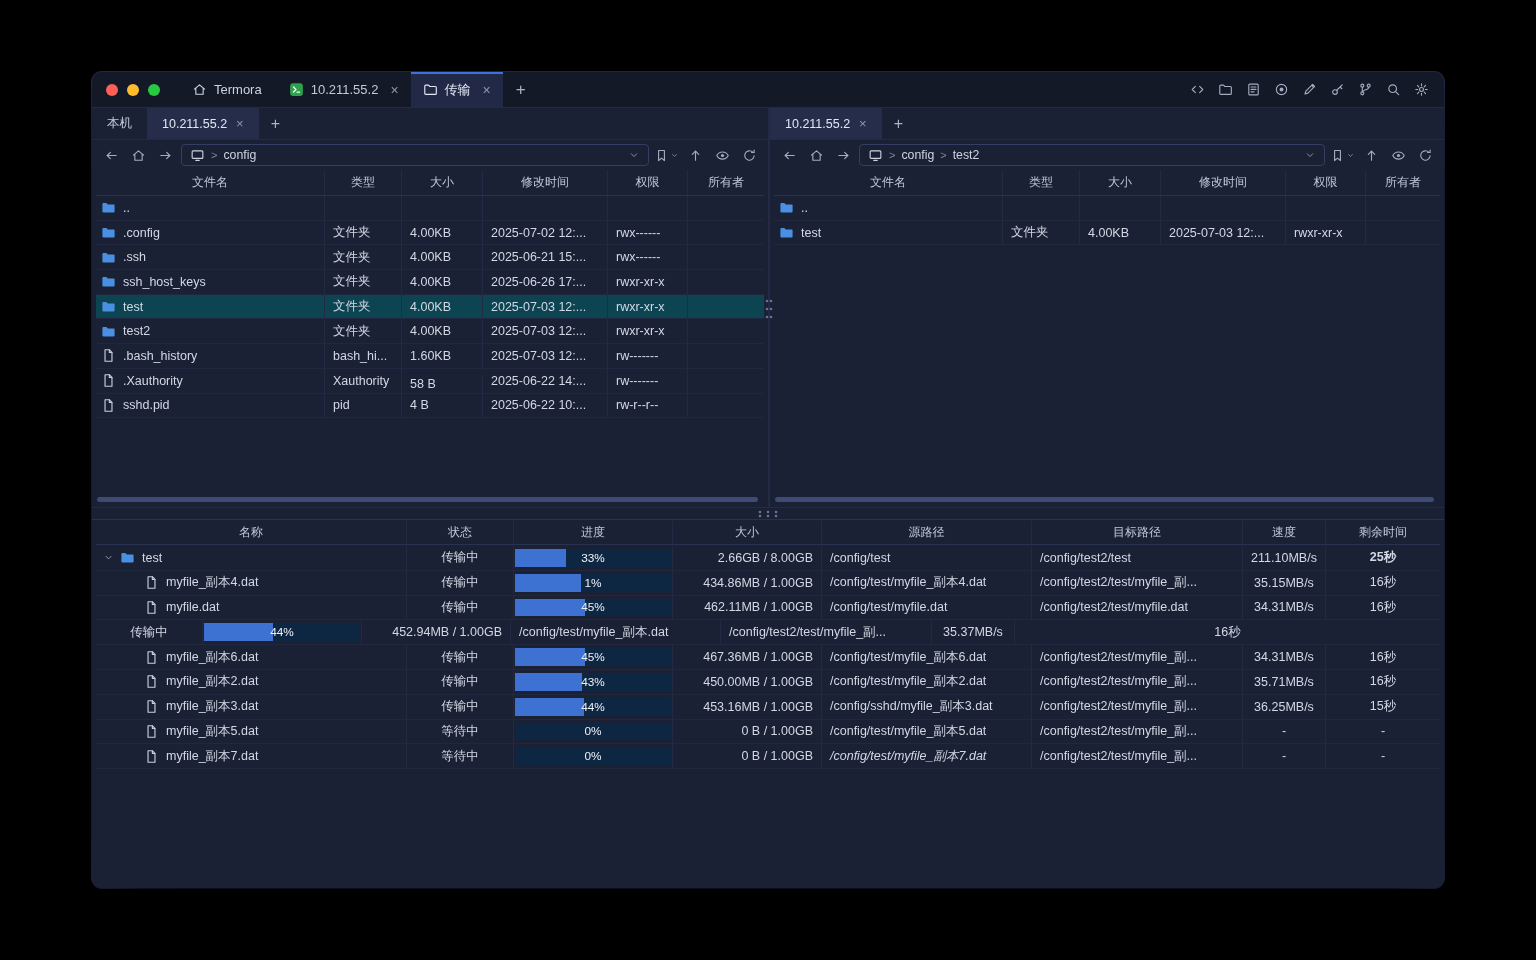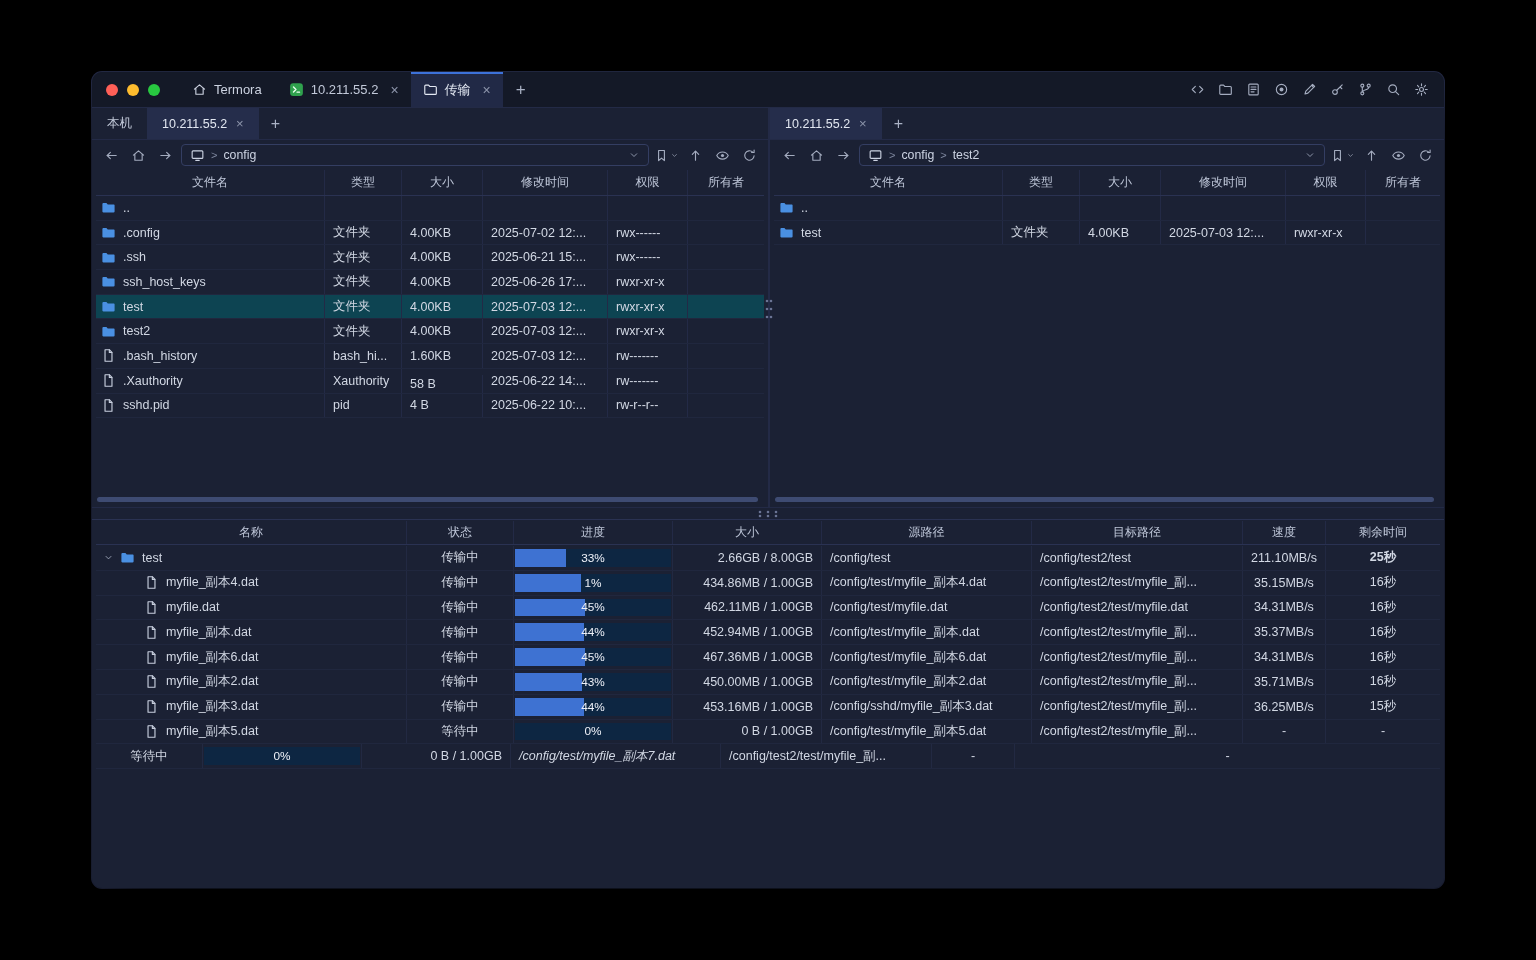--- a/index.html
+++ b/index.html
@@ -668,30 +668,20 @@
               <span class="plabel" data-name="progress-label">45%</span>
             </div>
           </div>
           <div class="tcell c-size" style="width: 149px;">462.11MB / 1.00GB</div>
           <div class="tcell c-src" style="width: 210px;">/config/test/myfile.dat</div>
           <div class="tcell c-dst" style="width: 211px;">/config/test2/test/myfile.dat</div>
           <div class="tcell c-speed" style="width: 83px;">34.31MB/s</div>
           <div class="tcell c-eta" style="flex: 1 1 0%;">16秒</div>
         </div>
         <div class="trow" data-name="transfer-row">
-          <div class="tcell c-name" style="width: 311px;">
-            <span class="tindent"></span>
-            <span class="ico" data-name="file-icon">
-              <svg width="15" height="15" viewBox="0 0 16 16" fill="none" stroke="currentColor" stroke-width="1.2" stroke-linecap="round" stroke-linejoin="round">
-                <path d="M4.3 1.9h4.8l2.6 2.7v9.5H4.3z"></path>
-                <path d="M8.9 2v2.8h2.7"></path>
-              </svg>
-            </span>
-            <span class="tname" data-name="transfer-item-name">myfile_副本.dat</span>
-          </div>
           <div class="tcell c-status" style="width: 107px;">传输中</div>
           <div class="tcell c-progress" style="width: 159px;">
             <div class="pbar" data-name="progress-bar">
               <div class="pfill" data-name="progress-fill" style="width: 44%;"></div>
               <span class="plabel" data-name="progress-label">44%</span>
             </div>
           </div>
           <div class="tcell c-size" style="width: 149px;">452.94MB / 1.00GB</div>
           <div class="tcell c-src" style="width: 210px;">/config/test/myfile_副本.dat</div>
           <div class="tcell c-dst" style="width: 211px;">/config/test2/test/myfile_副...</div>
@@ -788,20 +778,30 @@
               <span class="plabel" data-name="progress-label">0%</span>
             </div>
           </div>
           <div class="tcell c-size" style="width: 149px;">0 B / 1.00GB</div>
           <div class="tcell c-src" style="width: 210px;">/config/test/myfile_副本5.dat</div>
           <div class="tcell c-dst" style="width: 211px;">/config/test2/test/myfile_副...</div>
           <div class="tcell c-speed" style="width: 83px;">-</div>
           <div class="tcell c-eta" style="flex: 1 1 0%;">-</div>
         </div>
         <div class="trow" data-name="transfer-row">
+          <div class="tcell c-name" style="width: 311px;">
+            <span class="tindent"></span>
+            <span class="ico" data-name="file-icon">
+              <svg width="15" height="15" viewBox="0 0 16 16" fill="none" stroke="currentColor" stroke-width="1.2" stroke-linecap="round" stroke-linejoin="round">
+                <path d="M4.3 1.9h4.8l2.6 2.7v9.5H4.3z"></path>
+                <path d="M8.9 2v2.8h2.7"></path>
+              </svg>
+            </span>
+            <span class="tname" data-name="transfer-item-name">myfile_副本7.dat</span>
+          </div>
           <div class="tcell c-status" style="width: 107px;">等待中</div>
           <div class="tcell c-progress" style="width: 159px;">
             <div class="pbar" data-name="progress-bar">
               <div class="pfill" data-name="progress-fill" style="width: 0%;"></div>
               <span class="plabel" data-name="progress-label">0%</span>
             </div>
           </div>
           <div class="tcell c-size" style="width: 149px;">0 B / 1.00GB</div>
           <div class="tcell c-src" style="width: 210px; font-style: italic;">/config/test/myfile_副本7.dat</div>
           <div class="tcell c-dst" style="width: 211px;">/config/test2/test/myfile_副...</div>

